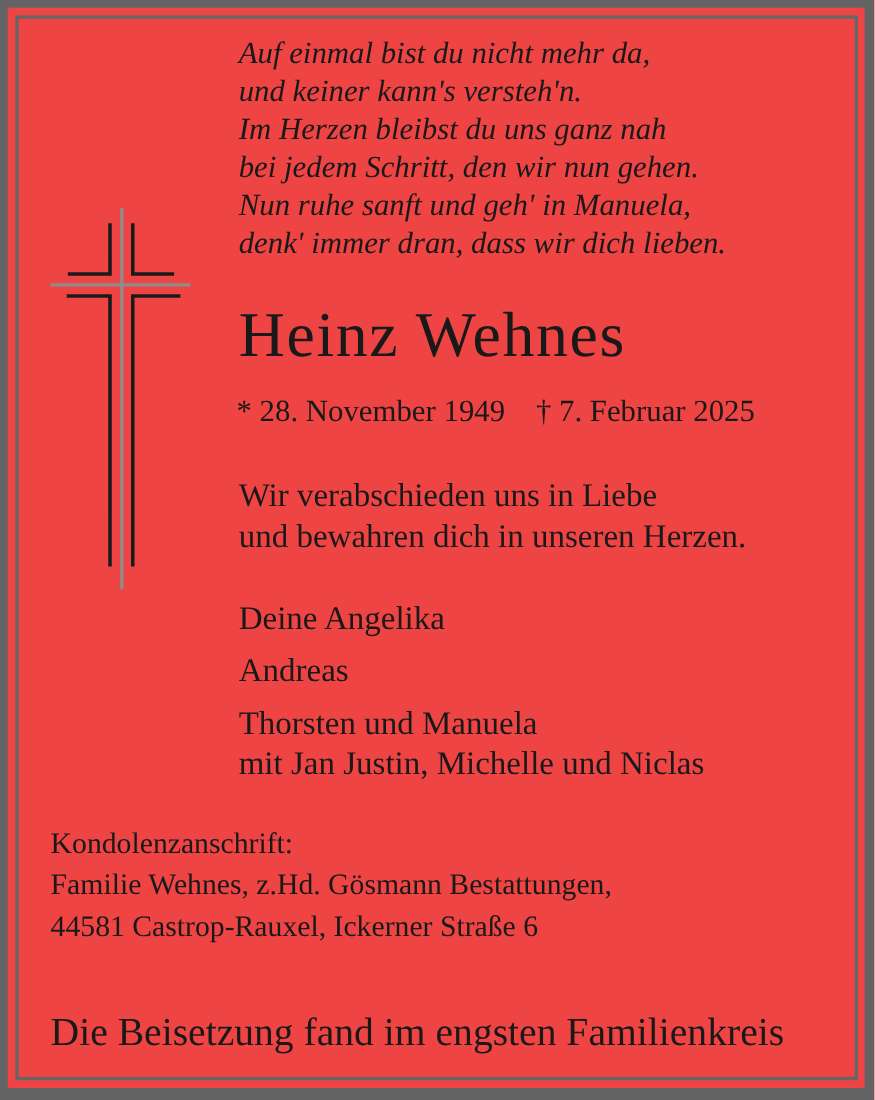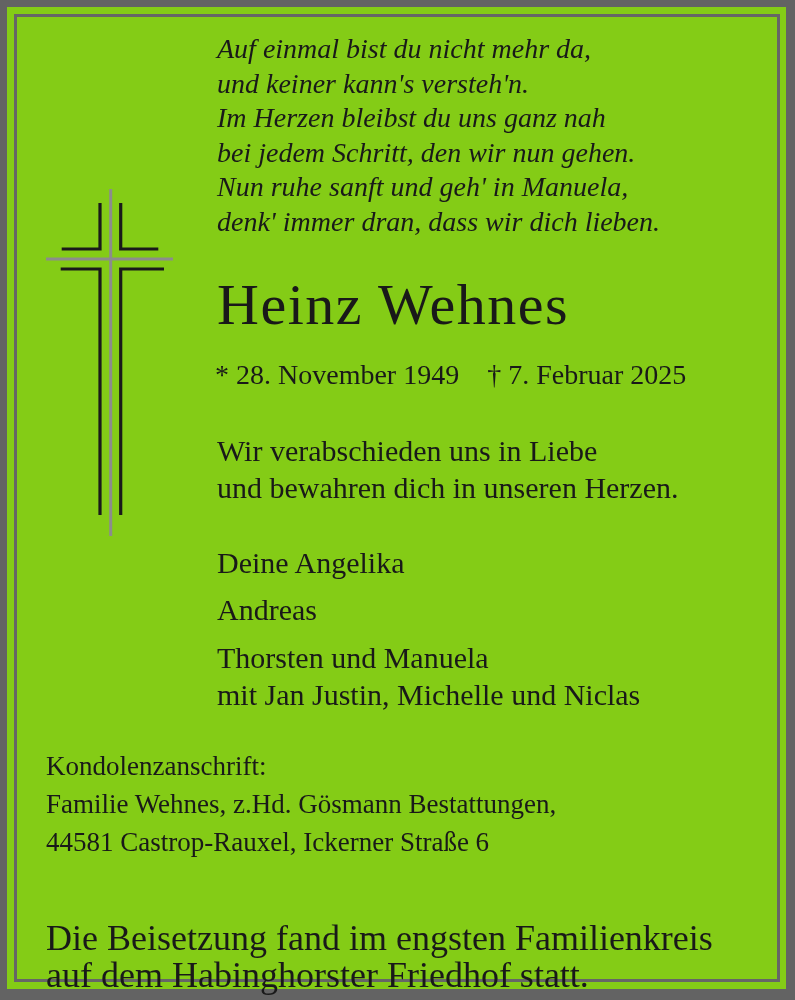--- a/index.html
+++ b/index.html
@@ -1,20 +1,20 @@
 <!DOCTYPE html>
 <html><head>
 <meta charset="utf-8">
 <style>
   html, body { margin: 0; padding: 0; background: #ffffff; }
   .page {
     position: relative;
     width: 795px;
     height: 1000px;
-    background: #84cc16;
+    background: #ef4444;
     font-family: "Liberation Serif", serif;
     color: #191919;
     overflow: hidden;
   }
   .outer-frame {
     position: absolute;
     inset: 0;
     border-style: solid;
     border-color: #636363;
     border-width: 7px 9px 11px 7px;
@@ -129,16 +129,15 @@
   <div class="abs mourner mourner-4">mit Jan Justin, Michelle und Niclas</div>
 
   <div class="abs condolence">
     <div>Kondolenzanschrift:</div>
     <div>Familie Wehnes, z.Hd. Gösmann Bestattungen,</div>
     <div>44581 Castrop-Rauxel, Ickerner Straße 6</div>
   </div>
 
   <div class="abs burial">
     <div>Die Beisetzung fand im engsten Familienkreis</div>
-    <div>auf dem Habinghorster Friedhof statt.</div>
   </div>
 
 </div>
 
 </body></html>

